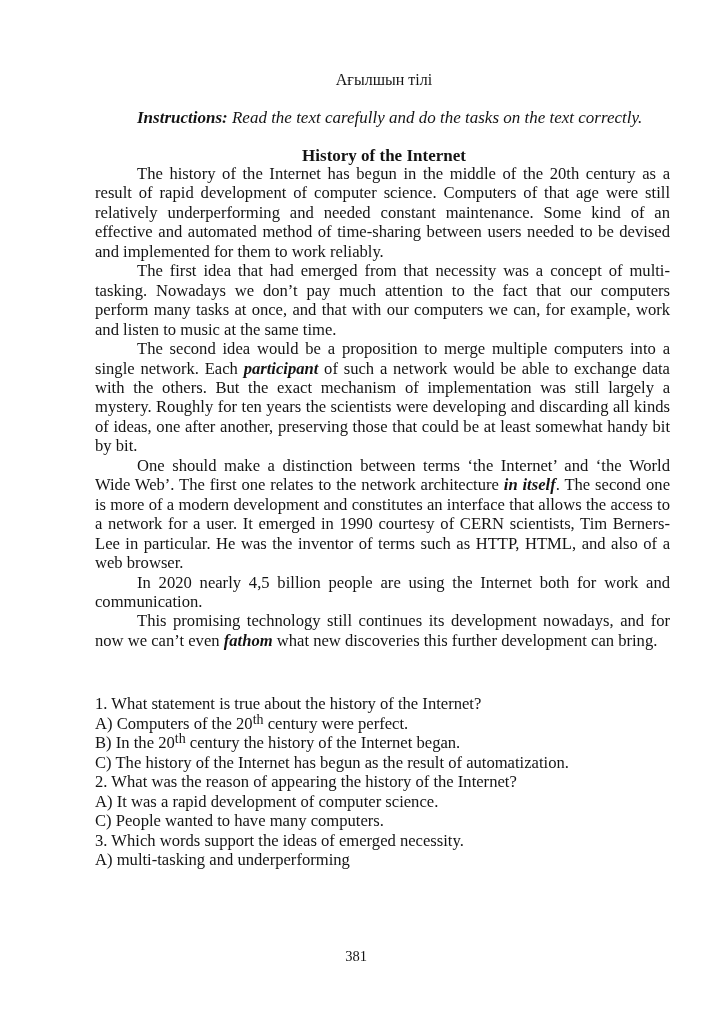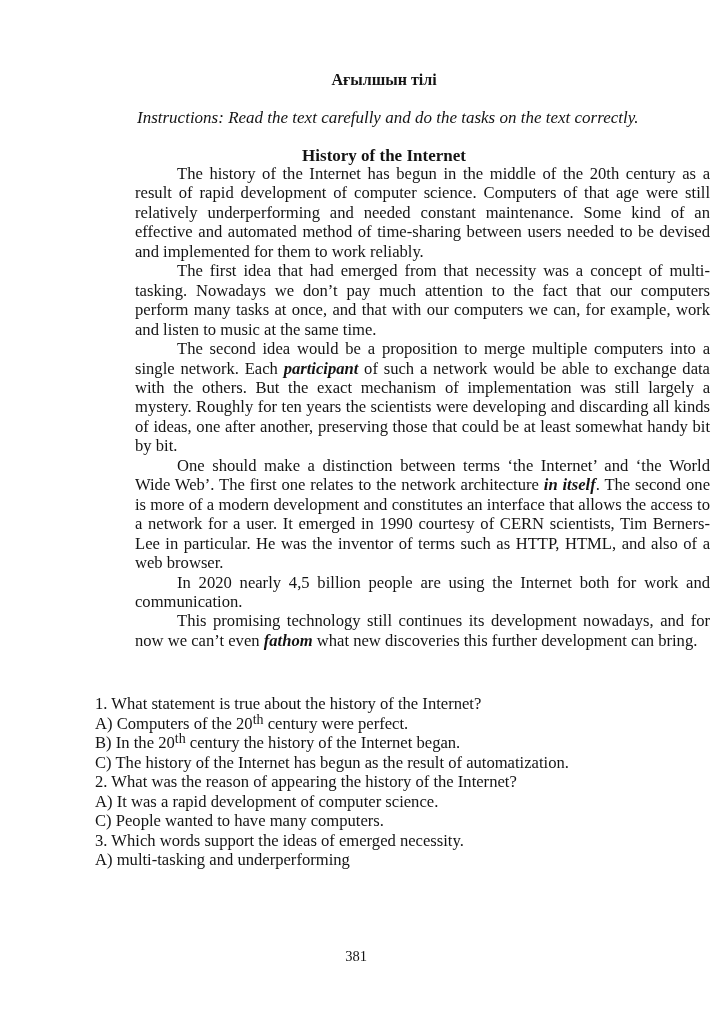--- a/index.html
+++ b/index.html
@@ -23,36 +23,36 @@
       background: #ffffff;
     }
     .subject-title {
       position: absolute;
       top: 70px;
       left: 0;
       width: 724px;
       text-align: center;
       padding-left: 44px;
       box-sizing: border-box;
-      font-weight: bold;
+      font-weight: normal;
       font-size: 16px;
       line-height: 20px;
     }
     .instructions {
       position: absolute;
       top: 108px;
       left: 137px;
       width: 560px;
       font-style: italic;
       font-size: 17px;
       line-height: 20px;
       white-space: nowrap;
     }
     .instructions .label {
-      font-weight: normal;
+      font-weight: bold;
       margin-top: 32px;
     }
     .text-title {
       position: absolute;
       top: 146px;
       left: 0;
       width: 724px;
       padding-left: 44px;
       box-sizing: border-box;
       text-align: center;
@@ -60,21 +60,20 @@
       font-size: 17px;
       line-height: 20px;
     }
     .body-text {
       position: absolute;
       top: 164px;
       left: 95px;
       width: 575px;
       font-size: 16.6px;
       line-height: 19.45px;
-      margin-left: 40px;
     }
     .para {
       margin: 0;
       text-align: justify;
       text-indent: 42px;
     }
     .para b i, .para i b, .emph {
       font-weight: bold;
       font-style: italic;
     }

